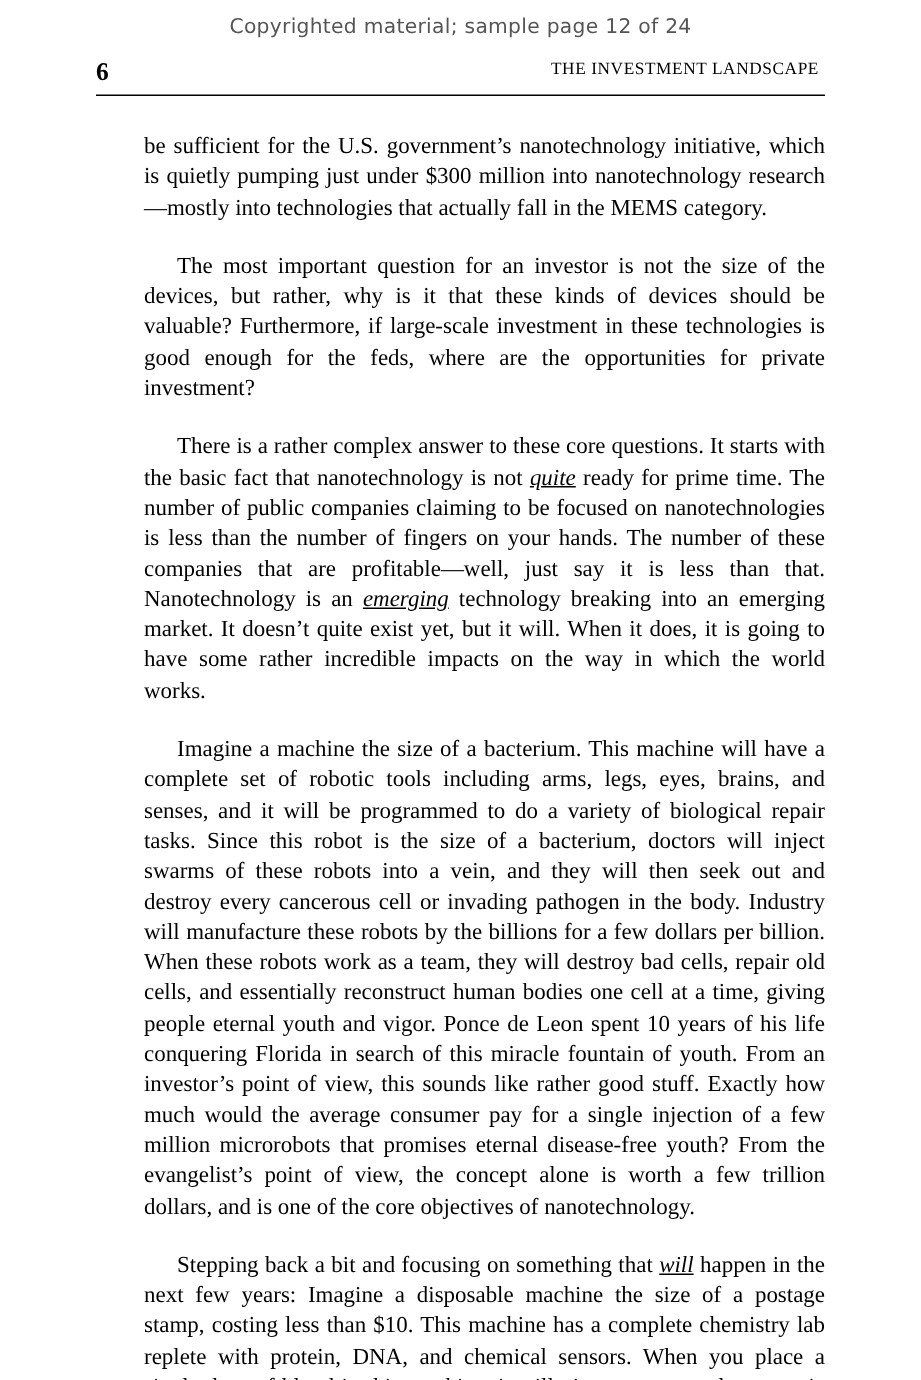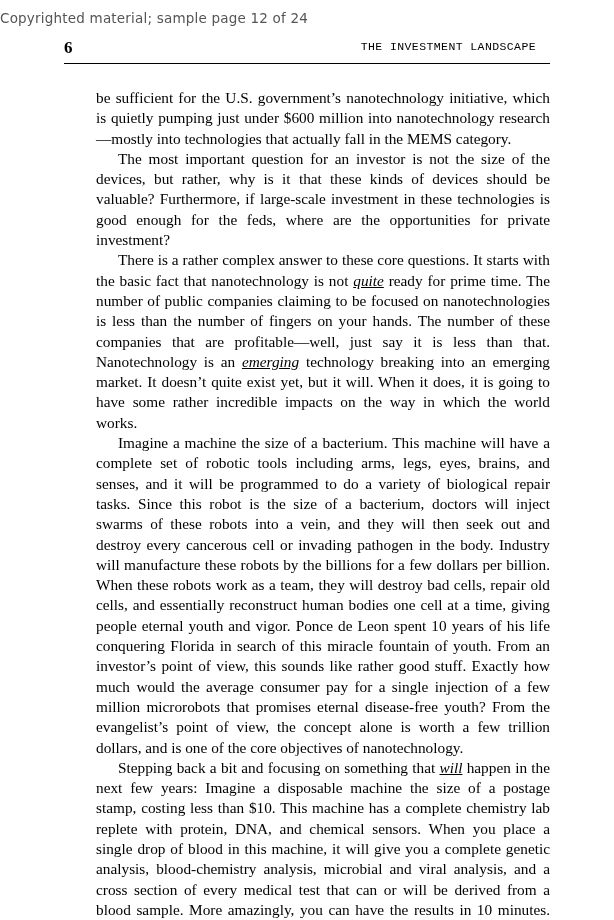--- a/index.html
+++ b/index.html
@@ -19,21 +19,21 @@
     width: 614px;
     height: 920px;
     box-sizing: border-box;
     position: relative;
   }
   .watermark {
     position: absolute;
     top: 10px;
     left: 0;
     width: 614px;
-    text-align: left;
+    text-align: center;
     font-family: "DejaVu Sans", sans-serif;
     font-size: 13.5px;
     color: #555555;
     letter-spacing: 0.2px;
   }
   .header {
     position: absolute;
     top: 38px;
     left: 64px;
     width: 486px;
@@ -46,23 +46,23 @@
     left: 0;
     top: 0;
     font-family: "Liberation Serif", serif;
     font-weight: bold;
     font-size: 17px;
     line-height: 20px;
     color: #000;
   }
   .running-head {
     position: absolute;
-    right: 14px;
+    right: 4px;
     top: 2px;
-    font-family: Liberation Mono, monospace;
+    font-family: Liberation Serif, serif;
     font-size: 11.5px;
     letter-spacing: 0.4px;
     color: #000;
     text-transform: uppercase;
   }
   .body-col {
     position: absolute;
     top: 88px;
     left: 96px;
     width: 454px;
@@ -71,37 +71,38 @@
     margin: 0;
     font-size: 15.3px;
     line-height: 20.3px;
     text-align: justify;
     text-justify: inter-word;
     hyphens: none;
     text-indent: 0;
   }
   p.indent {
     text-indent: 22px;
+    margin-top: 19px;
   }
   em { font-style: italic; text-decoration: underline; }
 </style>
 </head>
 <body>
 
 <div class="page">
 
   <div class="watermark">Copyrighted material; sample page 12 of 24</div>
 
   <div class="header">
     <span class="folio">6</span>
     <span class="running-head">THE INVESTMENT LANDSCAPE</span>
   </div>
 
   <div class="body-col">
-    <p class="para">be sufficient for the U.S. government’s nanotechnology initiative, which is quietly pumping just under $600 million into nanotechnology research—mostly into technologies that actually fall in the MEMS category.</p>
+    <p class="para">be sufficient for the U.S. government’s nanotechnology initiative, which is quietly pumping just under $300 million into nanotechnology research—mostly into technologies that actually fall in the MEMS category.</p>
     <p class="para indent">The most important question for an investor is not the size of the devices, but rather, why is it that these kinds of devices should be valuable? Furthermore, if large-scale investment in these technologies is good enough for the feds, where are the opportunities for private investment?</p>
     <p class="para indent">There is a rather complex answer to these core questions. It starts with the basic fact that nanotechnology is not <em>quite</em> ready for prime time. The number of public companies claiming to be focused on nanotechnologies is less than the number of fingers on your hands. The number of these companies that are profitable—well, just say it is less than that. Nanotechnology is an <em>emerging</em> technology breaking into an emerging market. It doesn’t quite exist yet, but it will. When it does, it is going to have some rather incredible impacts on the way in which the world works.</p>
     <p class="para indent">Imagine a machine the size of a bacterium. This machine will have a complete set of robotic tools including arms, legs, eyes, brains, and senses, and it will be programmed to do a variety of biological repair tasks. Since this robot is the size of a bacterium, doctors will inject swarms of these robots into a vein, and they will then seek out and destroy every cancerous cell or invading pathogen in the body. Industry will manufacture these robots by the billions for a few dollars per billion. When these robots work as a team, they will destroy bad cells, repair old cells, and essentially reconstruct human bodies one cell at a time, giving people eternal youth and vigor. Ponce de Leon spent 10 years of his life conquering Florida in search of this miracle fountain of youth. From an investor’s point of view, this sounds like rather good stuff. Exactly how much would the average consumer pay for a single injection of a few million microrobots that promises eternal disease-free youth? From the evangelist’s point of view, the concept alone is worth a few trillion dollars, and is one of the core objectives of nanotechnology.</p>
     <p class="para indent">Stepping back a bit and focusing on something that <em>will</em> happen in the next few years: Imagine a disposable machine the size of a postage stamp, costing less than $10. This machine has a complete chemistry lab replete with protein, DNA, and chemical sensors. When you place a single drop of blood in this machine, it will give you a complete genetic analysis, blood-chemistry analysis, microbial and viral analysis, and a cross section of every medical test that can or will be derived from a blood sample. More amazingly, you can have the results in 10 minutes. The core MEMS technologies for this machine already exist and are commercially viable today, representing a multi-billion-dollar opportunity in the next few years.</p>
 
   </div>
 
 </div>
 
 </body></html>

